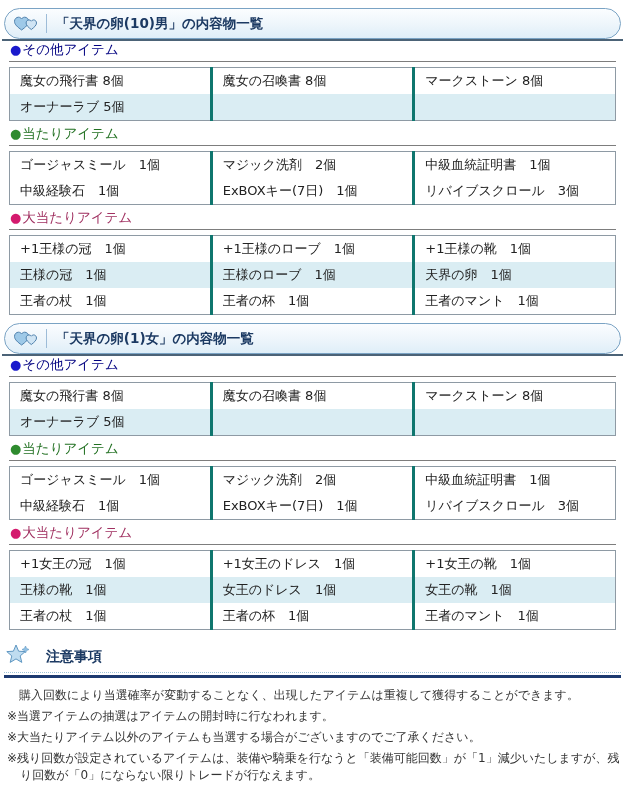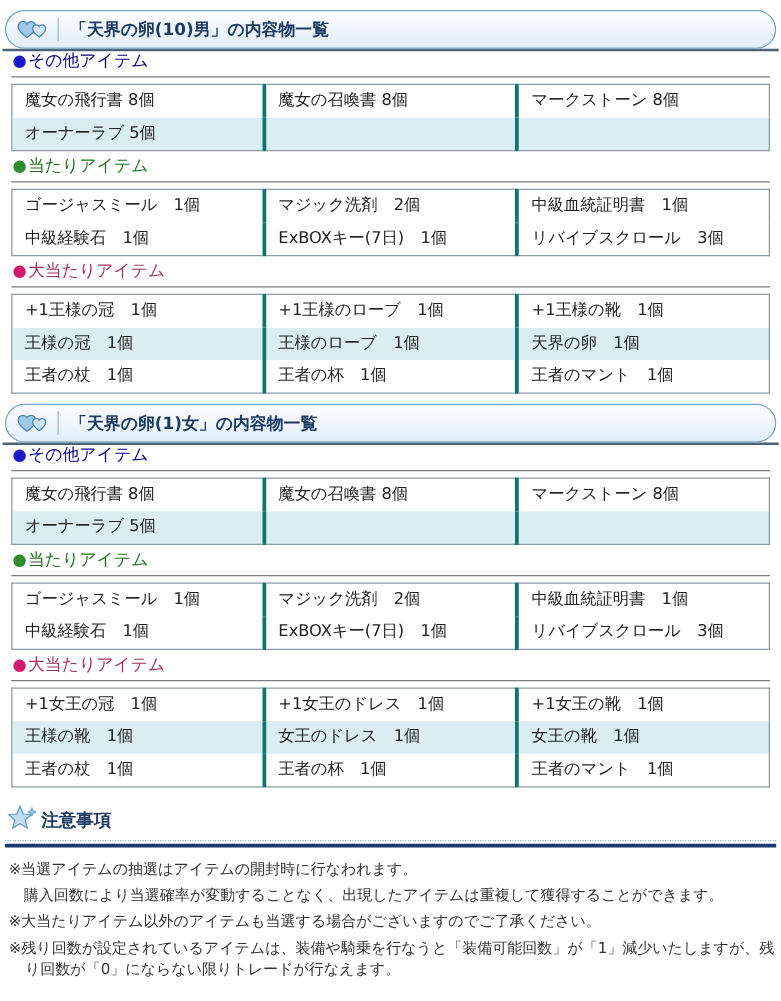--- a/index.html
+++ b/index.html
@@ -44,21 +44,21 @@
     width:33.33%;font-size:13px;line-height:14px;color:var(--cell_text);
     padding:6px 4px 6px 10px;white-space:nowrap;overflow:hidden;
   }
   .items td + td{border-left:3px solid #0f766e;}
   .items tr.alt td{background:var(--alt_row_bg);}
 
   .egg{margin-bottom:8px;}
 
   
   .notice{margin-top:14px;}
-  .notice-head{display:flex;align-items:center;gap:3px;padding-left:2px;margin-bottom:2px;}
+  .notice-head{display:flex;align-items:center;gap:16px;padding-left:2px;margin-bottom:2px;}
   .notice-title{font-size:14px;font-weight:bold;color:var(--accent_navy);}
   .notice-rule-dotted{border-top:1px dotted var(--notice_dotted);margin-bottom:2px;}
   .notice-rule-solid{height:3px;background:var(--notice_line);margin-bottom:9px;}
   .notes{padding-left:3px;}
   .notes p{
     margin:0 0 4px;font-size:12px;line-height:1.42;color:var(--note_text);
     padding-left:13px;text-indent:-13px;
   }
 </style>
 </head>
@@ -212,21 +212,21 @@
         <svg width="24" height="22" viewBox="0 0 24 22">
           <path d="M10 1 L12.6 7.2 L19.2 7.6 L14.2 11.9 L15.8 18.4 L10 14.9 L4.2 18.4 L5.8 11.9 L0.8 7.6 L7.4 7.2 Z" fill="#bfdcf0" stroke="#5f97c2" stroke-width="1"></path>
           <path d="M19.5 2 L20.6 4.4 L23 5.5 L20.6 6.6 L19.5 9 L18.4 6.6 L16 5.5 L18.4 4.4 Z" fill="#8fc0e4" stroke="#5f97c2" stroke-width="0.6"></path>
         </svg>
       </span>
       <span class="notice-title">注意事項</span>
     </div>
     <div class="notice-rule-dotted"></div>
     <div class="notice-rule-solid"></div>
     <div class="notes">
+      <p>　購入回数により当選確率が変動することなく、出現したアイテムは重複して獲得することができます。</p>
       <p>※当選アイテムの抽選はアイテムの開封時に行なわれます。</p>
-      <p>　購入回数により当選確率が変動することなく、出現したアイテムは重複して獲得することができます。</p>
       <p>※大当たりアイテム以外のアイテムも当選する場合がございますのでご了承ください。</p>
       <p>※残り回数が設定されているアイテムは、装備や騎乗を行なうと「装備可能回数」が「1」減少いたしますが、残り回数が「0」にならない限りトレードが行なえます。</p>
 
     </div>
   </div>
 
 </div>
 
 </body></html>

